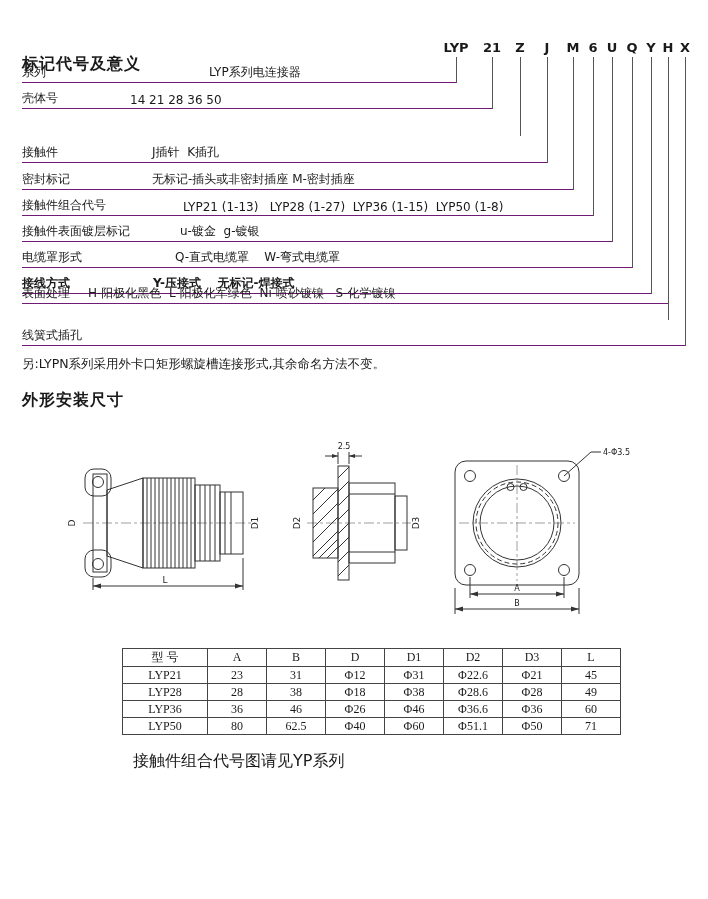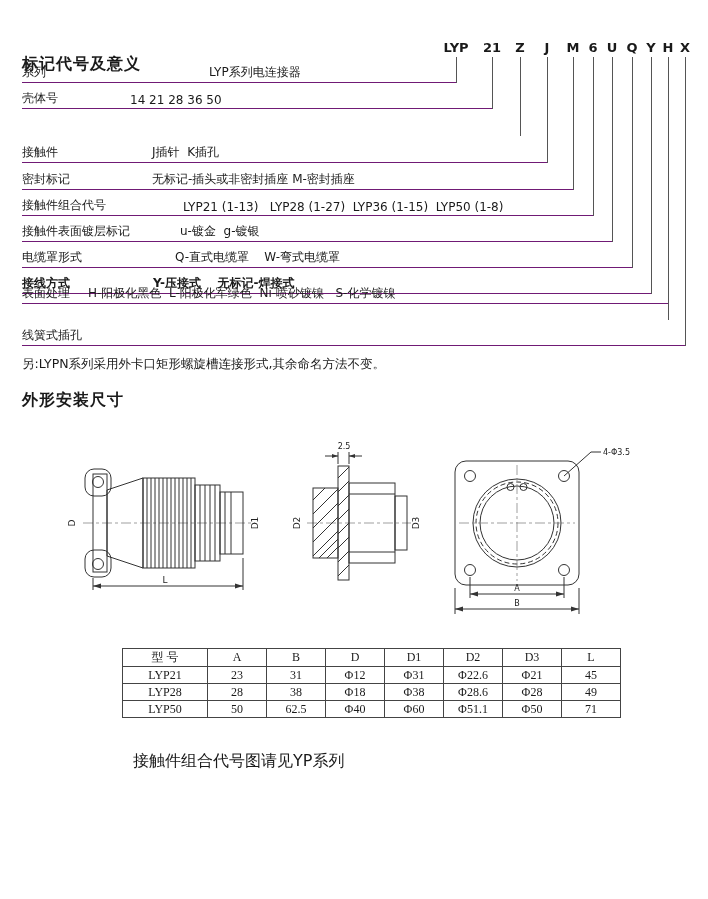--- a/index.html
+++ b/index.html
@@ -197,22 +197,32 @@
         <td>LYP28</td>
         <td>28</td>
         <td>38</td>
         <td>Φ18</td>
         <td>Φ38</td>
         <td>Φ28.6</td>
         <td>Φ28</td>
         <td>49</td>
       </tr>
       <tr>
+        <td>LYP36</td>
+        <td>36</td>
+        <td>46</td>
+        <td>Φ26</td>
+        <td>Φ46</td>
+        <td>Φ36.6</td>
+        <td>Φ36</td>
+        <td>60</td>
+      </tr>
+      <tr>
         <td>LYP50</td>
-        <td>50</td>
+        <td>80</td>
         <td>62.5</td>
         <td>Φ40</td>
         <td>Φ60</td>
         <td>Φ51.1</td>
         <td>Φ50</td>
         <td>71</td>
       </tr>
     </tbody>
   </table>
 

